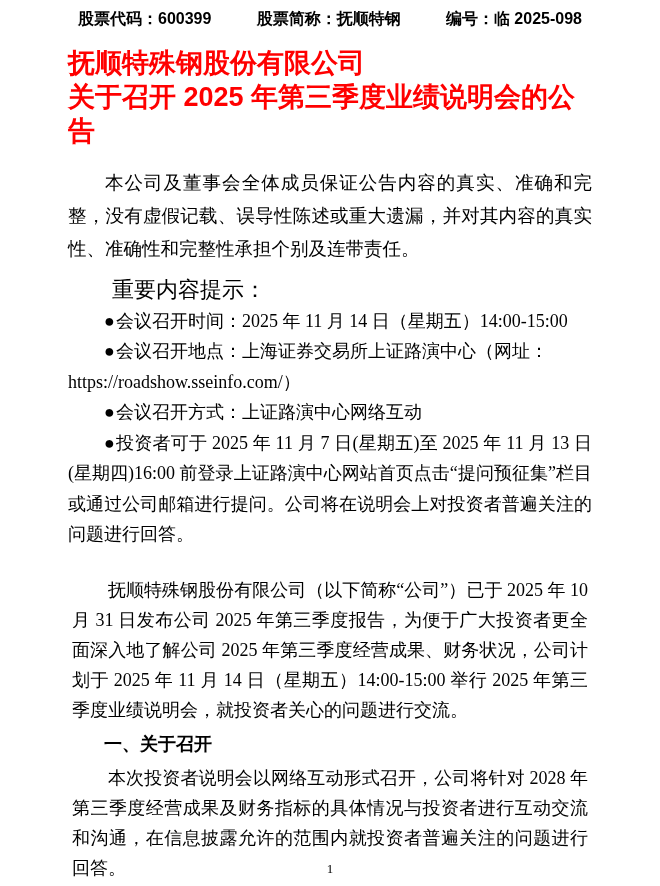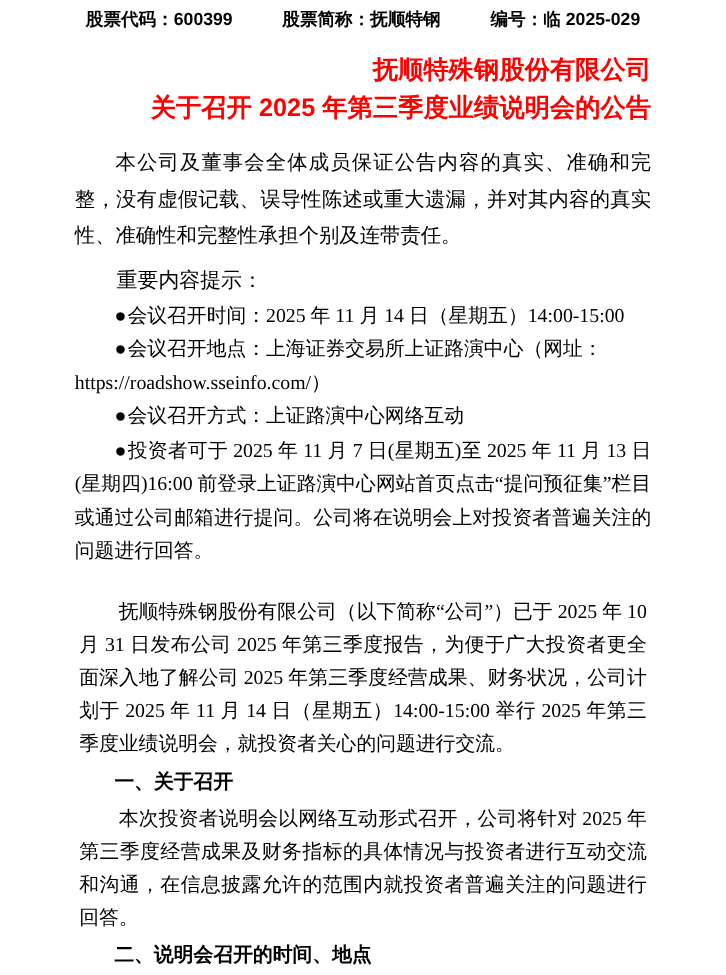--- a/index.html
+++ b/index.html
@@ -30,41 +30,41 @@
     padding: 0 10px;
     font-family: "Liberation Sans", "DejaVu Sans", sans-serif;
     font-weight: bold;
     font-size: 16px;
     line-height: 22px;
     white-space: nowrap;
   }
   
   .title {
     margin: 16px 0 0 0;
-    text-align: right;
+    text-align: left;
     color: var(--title-red, #ff0000);
     font-family: "Liberation Sans", "DejaVu Sans", sans-serif;
     font-weight: bold;
-    font-size: 23px;
+    font-size: 27px;
     line-height: 34px;
   }
   .title-line { display: block; }
   
   .disclaimer {
     margin: 19px 0 0 0;
     font-weight: normal;
     font-size: 18.5px;
     line-height: 33px;
     text-indent: 2em;
     text-align: justify;
   }
   
   .notice-heading {
     margin: 9px 0 0 0;
-    font-size: 19px;
+    font-size: 22px;
     line-height: 30.5px;
     text-indent: 2em;
   }
   .bullet {
     margin: 0;
     font-size: 18px;
     line-height: 30.5px;
     text-indent: 2em;
     text-align: justify;
   }
@@ -106,21 +106,21 @@
   }
 </style>
 </head>
 <body>
 
 <div class="page">
 
   <div class="doc-header">
     <span>股票代码：600399</span>
     <span>股票简称：抚顺特钢</span>
-    <span>编号：临 2025-029</span>
+    <span>编号：临 2025-098</span>
   </div>
 
   <h1 class="title">
     <span class="title-line">抚顺特殊钢股份有限公司</span>
     <span class="title-line">关于召开 2025 年第三季度业绩说明会的公告</span>
   </h1>
 
   <p class="disclaimer">本公司及董事会全体成员保证公告内容的真实、准确和完整，没有虚假记载、误导性陈述或重大遗漏，并对其内容的真实性、准确性和完整性承担个别及连带责任。</p>
 
   <div class="notice">
@@ -131,20 +131,20 @@
     <p class="bullet left-align"><span class="bullet-dot">●</span><span>会议召开地点：上海证券交易所上证路演中心（网址：https://roadshow.sseinfo.com/）</span></p>
 
     <p class="bullet"><span class="bullet-dot">●</span><span>会议召开方式：上证路演中心网络互动</span></p>
 
     <p class="bullet"><span class="bullet-dot">●</span><span>投资者可于 2025 年 11 月 7 日(星期五)至 2025 年 11 月 13 日(星期四)16:00 前登录上证路演中心网站首页点击“提问预征集”栏目或通过公司邮箱进行提问。公司将在说明会上对投资者普遍关注的问题进行回答。</span></p>
   </div>
 
   <p class="body-para intro">抚顺特殊钢股份有限公司（以下简称“公司”）已于 2025 年 10 月 31 日发布公司 2025 年第三季度报告，为便于广大投资者更全面深入地了解公司 2025 年第三季度经营成果、财务状况，公司计划于 2025 年 11 月 14 日（星期五）14:00-15:00 举行 2025 年第三季度业绩说明会，就投资者关心的问题进行交流。</p>
 
   <h2 class="section-heading">一、关于召开</h2>
-  <p class="body-para">本次投资者说明会以网络互动形式召开，公司将针对 2025 年第三季度经营成果及财务指标的具体情况与投资者进行互动交流和沟通，在信息披露允许的范围内就投资者普遍关注的问题进行回答。</p>
+  <p class="body-para">本次投资者说明会以网络互动形式召开，公司将针对 2028 年第三季度经营成果及财务指标的具体情况与投资者进行互动交流和沟通，在信息披露允许的范围内就投资者普遍关注的问题进行回答。</p>
 
   <h2 class="section-heading">二、说明会召开的时间、地点</h2>
   <p class="section-item">（一）会议召开时间：2025 年 11 月 14 日（星期五）14:00-15:00</p>
 
   <div class="page-number">1</div>
 
 </div>
 
 </body></html>

